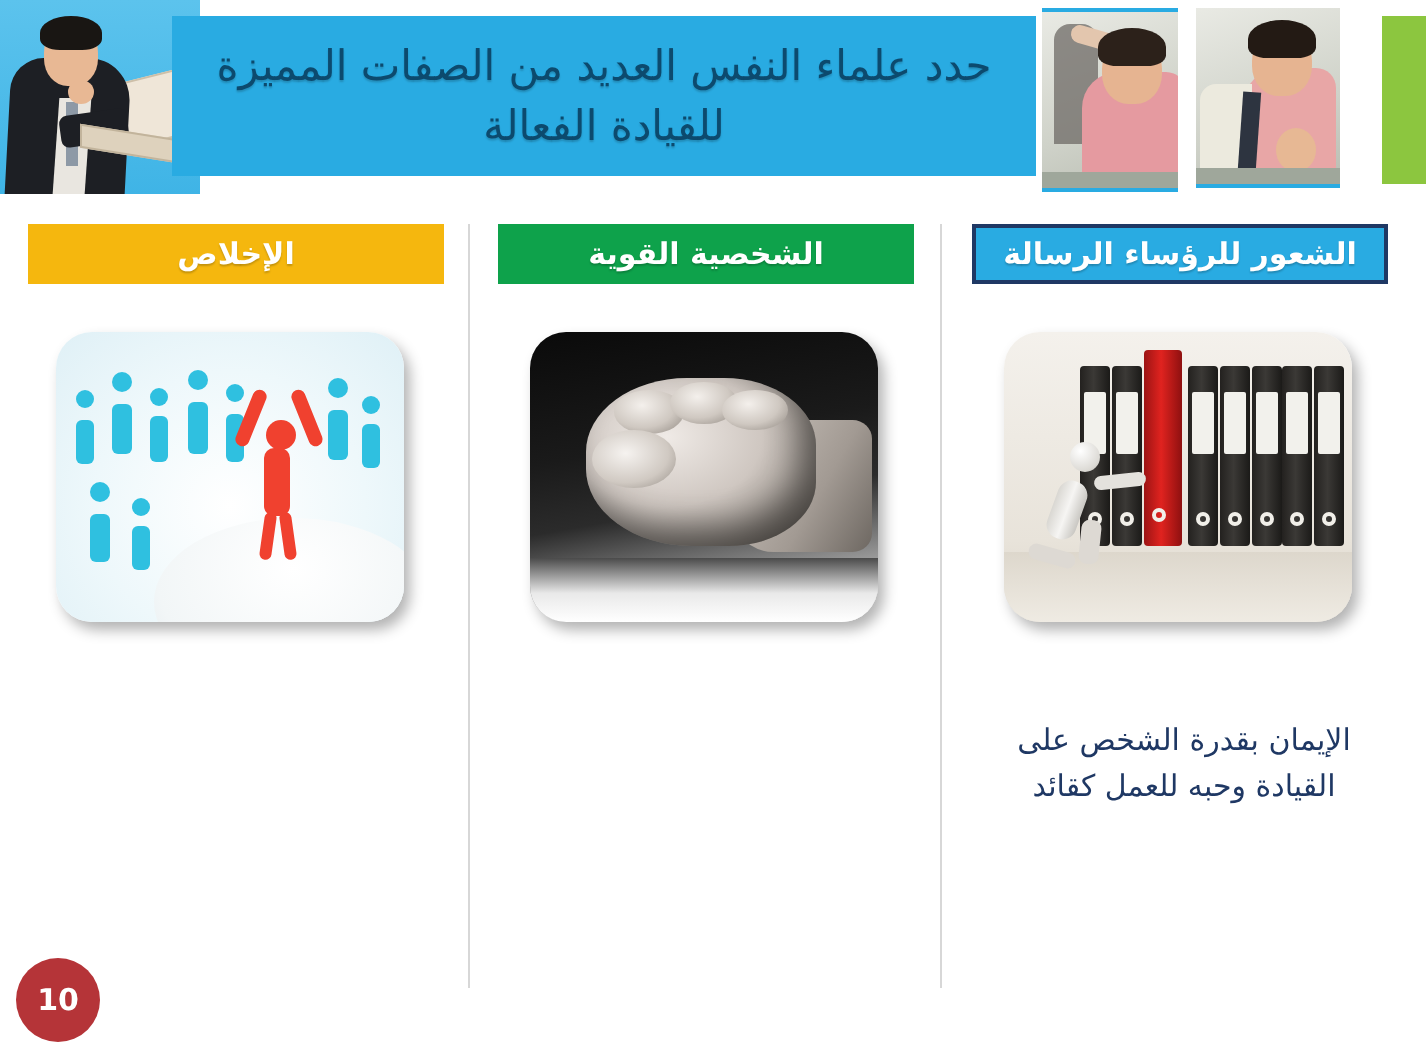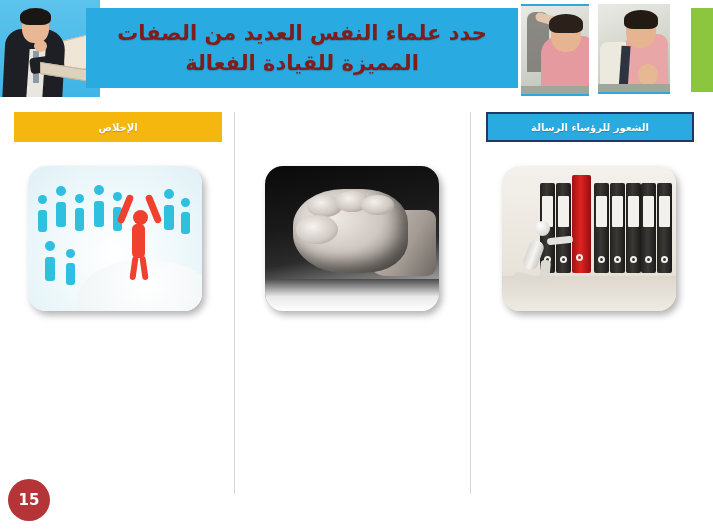--- a/index.html
+++ b/index.html
@@ -24,23 +24,23 @@
     width: 432px;
     height: 80px;
     background: #29ABE2;
     display: flex;
     align-items: center;
     justify-content: center;
     box-sizing: border-box;
     padding: 0 14px;
   }
   .header-title {
-    color: #7f1d1d;
+    color: #0c4a6e;
     font-size: 21px;
-    font-weight: bold;
+    font-weight: normal;
     line-height: 1.45;
     text-align: center;
     direction: rtl;
     text-shadow: 0 1px 1px rgba(0,0,0,0.18);
   }
 
   
   .photo-person-left {
     position: absolute;
     left: 0px;
@@ -287,21 +287,21 @@
     top: 8px;
     width: 208px;
     height: 30px;
     display: flex;
     align-items: center;
     justify-content: center;
     box-sizing: border-box;
   }
   .col-header .ch-label {
     color: #ffffff;
-    font-size: 10px;
+    font-size: 15px;
     font-weight: bold;
     direction: rtl;
     white-space: nowrap;
     text-shadow: 0 1px 1px rgba(0,0,0,0.2);
   }
   .ch-amber  { background: #F5B70E; }
   .ch-green  { background: #0EA24B; }
   .ch-blue   { background: #29ABE2; border: 2px solid #1F3864; }
 
   
@@ -625,23 +625,27 @@
             <span class="lbl"></span>
             <span class="hole"></span>
           </div>
         <div class="pusher-leg back"></div>
         <div class="pusher-leg front"></div>
         <div class="pusher-body"></div>
         <div class="pusher-arm"></div>
         <div class="pusher-head"></div>
       </div>
 
+      <div class="col-caption">الإيمان بقدرة الشخص على القيادة وحبه للعمل كقائد</div>
     </div>
 
     <div class="col col-2">
+      <div class="col-header ch-green">
+        <span class="ch-label">الشخصية القوية</span>
+      </div>
 
       <div class="col-image img-fist">
         <div class="fist-wrist"></div>
         <div class="fist-palm"></div>
         <div class="fist-knuckle" style="left:24%;top:20%;width:20%;height:15%;"></div>
         <div class="fist-knuckle" style="left:40%;top:17%;width:20%;height:15%;"></div>
         <div class="fist-knuckle" style="left:55%;top:20%;width:19%;height:14%;"></div>
         <div class="fist-thumb"></div>
         <div class="fist-table"></div>
       </div>
@@ -679,16 +683,16 @@
         <div class="leader-leg r"></div>
         <div class="leader-body"></div>
         <div class="leader-head"></div>
       </div>
 
     </div>
 
   </div>
 
   <div class="page-badge">
-    <span class="pn">15</span>
+    <span class="pn">10</span>
   </div>
 
 </div>
 
 </body></html>

